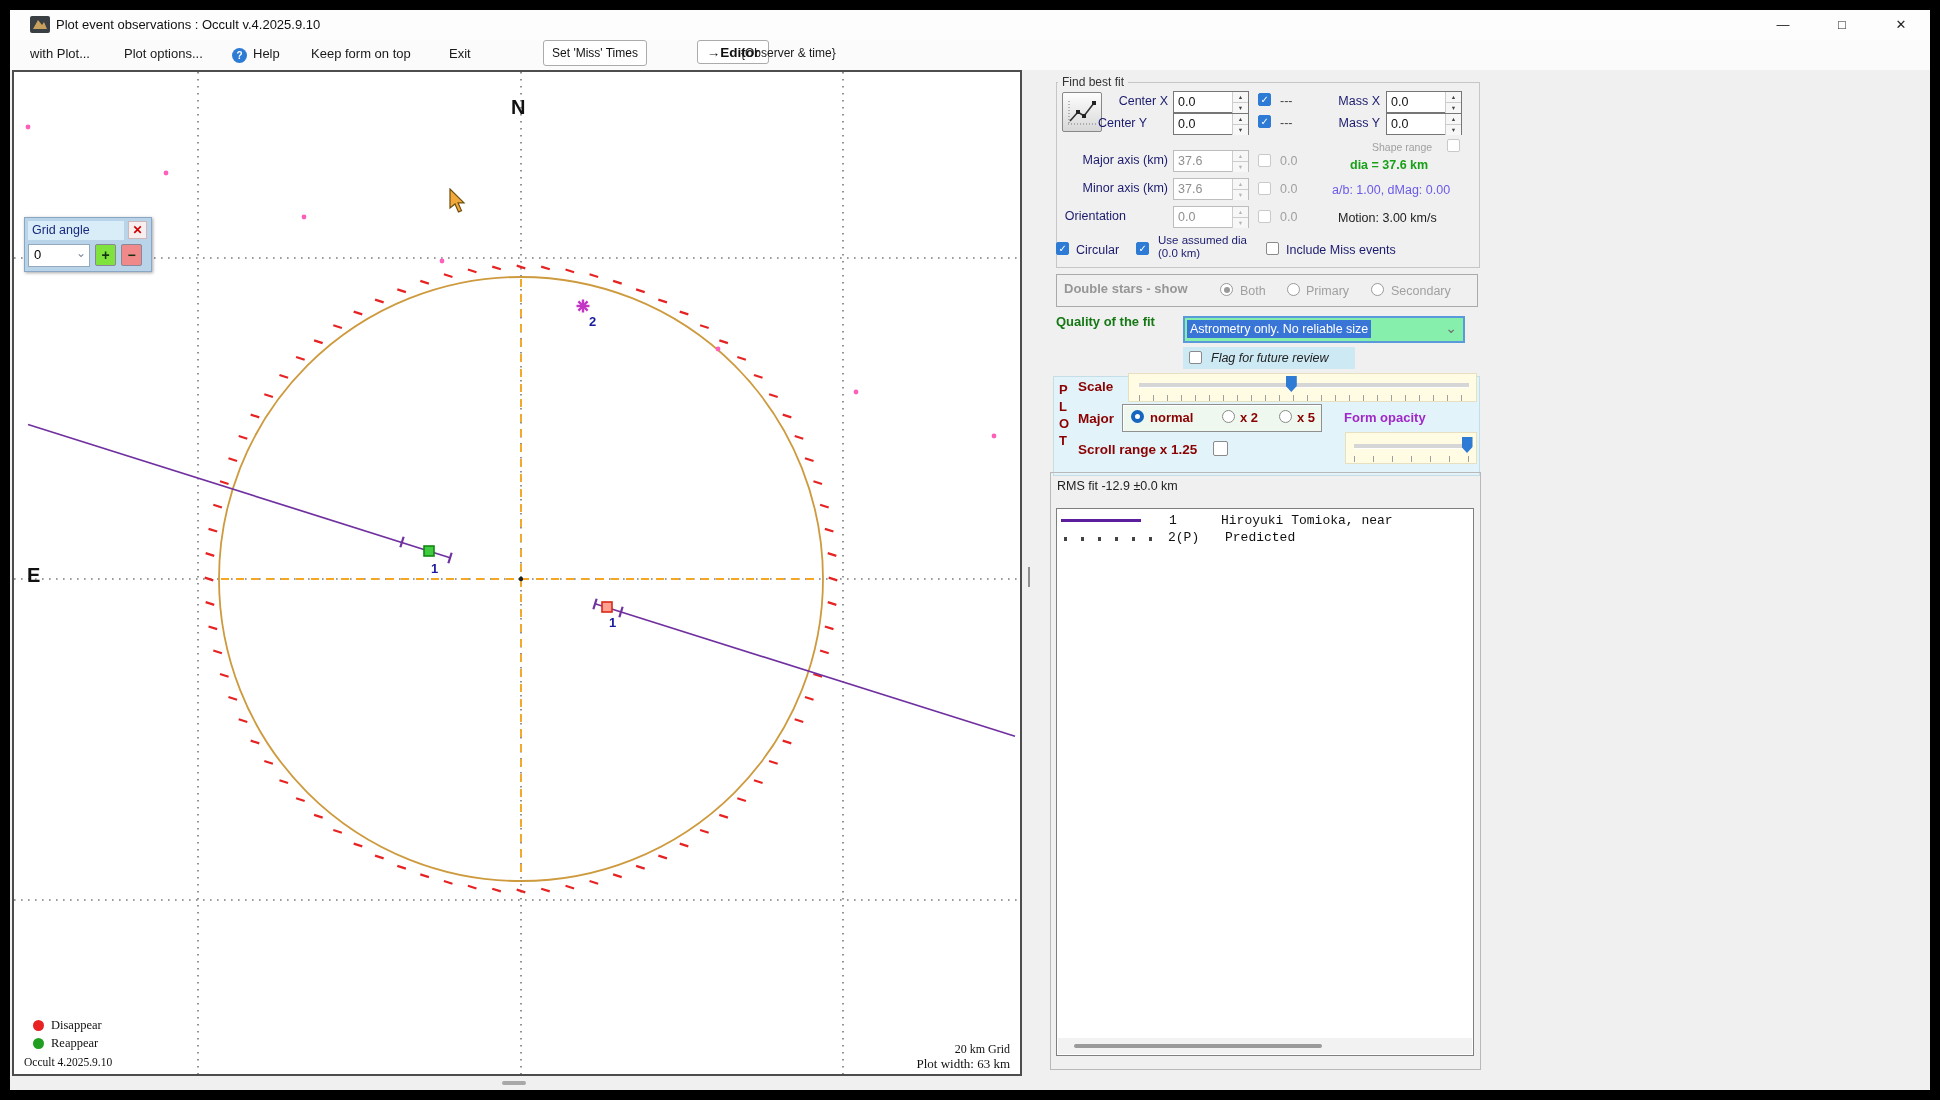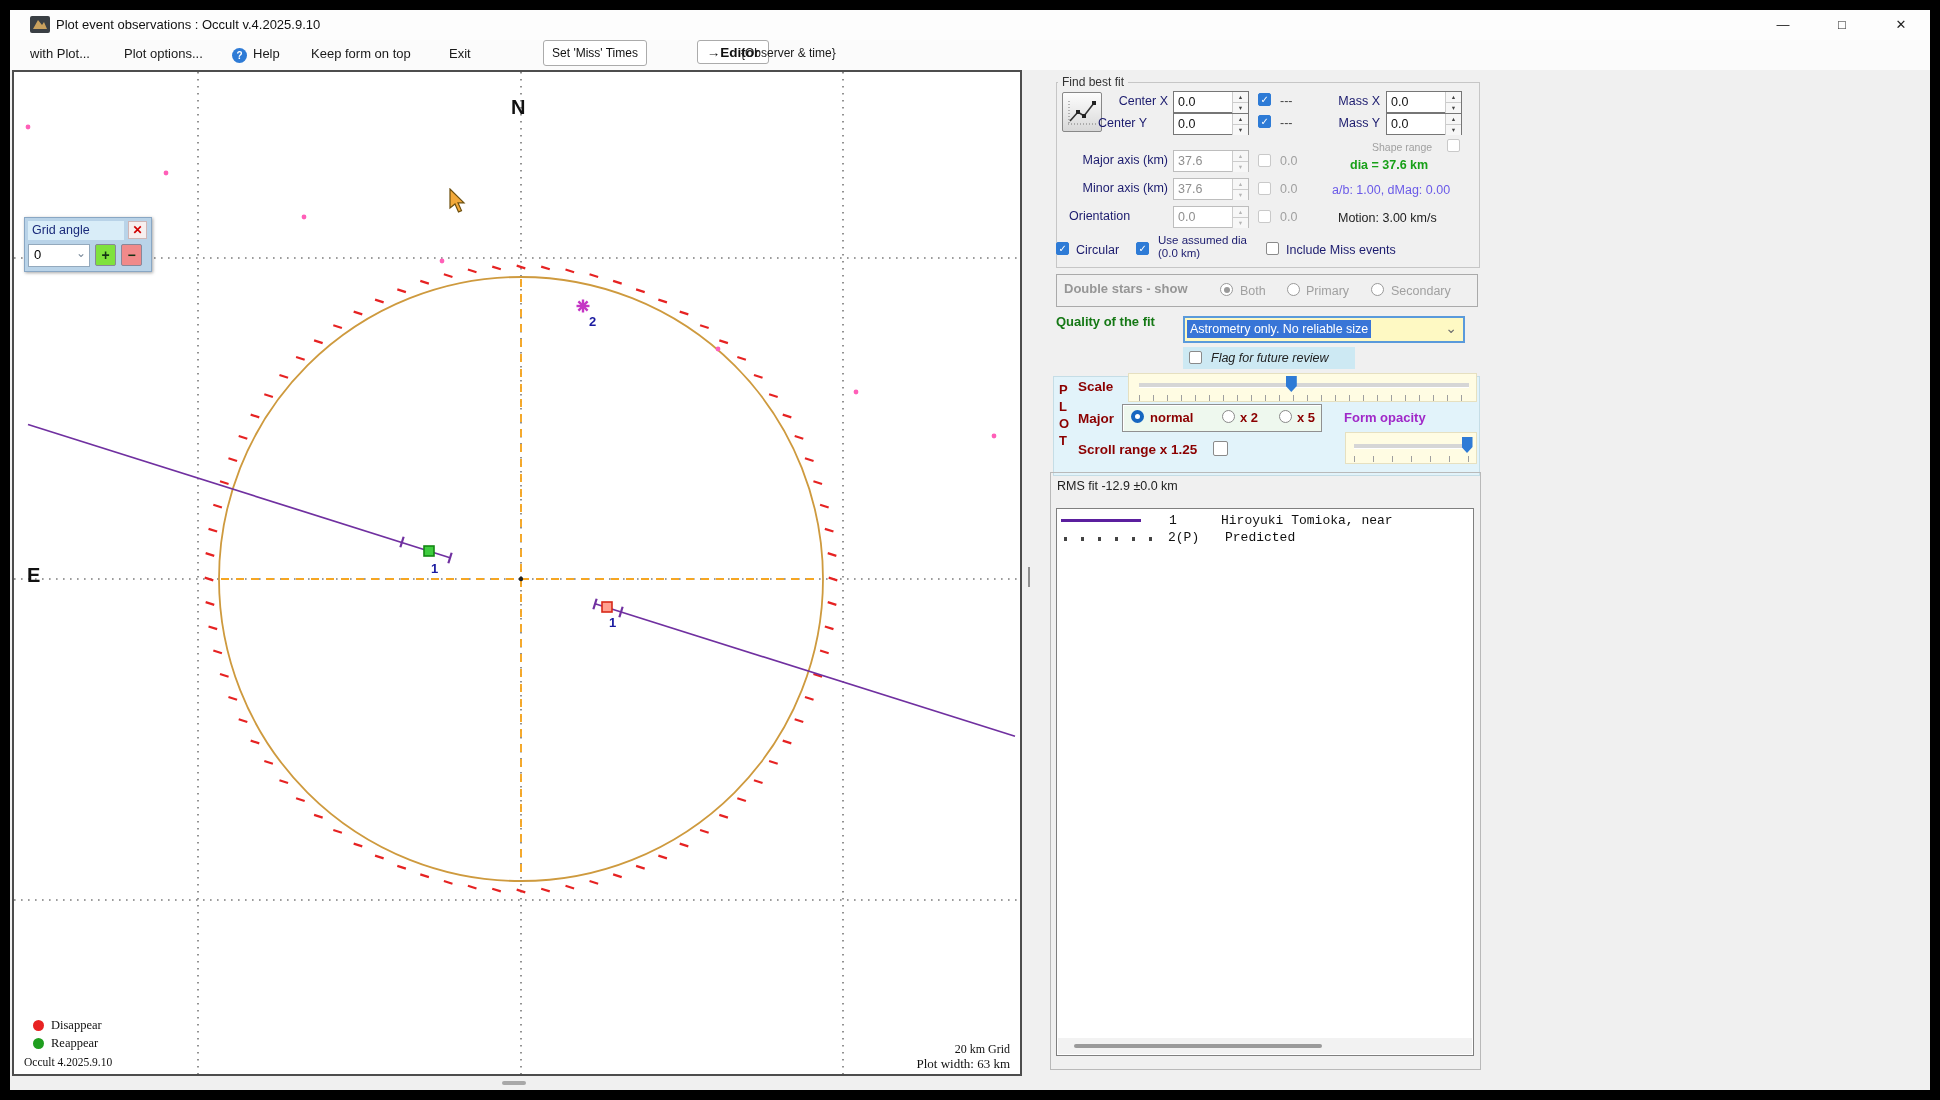--- a/index.html
+++ b/index.html
@@ -57,21 +57,21 @@
   .cb.off.dis{border-color:#c9c9c9}
   .rad{position:absolute;width:13px;height:13px;border-radius:50%;border:1px solid #9a9a9a;background:#fff;box-sizing:border-box}
   .rad.sel::after{content:"";position:absolute;inset:2.5px;border-radius:50%;background:#9a9a9a}
   .rad.blue{border:4px solid #1666C0}
   .maroon{position:absolute;font-weight:bold;color:#8B0000;font-size:13px;white-space:nowrap}
   .slbox{position:absolute;background:#FFFCE3;border:1px solid #e6e0c0;box-sizing:border-box}
   .sltrack{position:absolute;height:4px;background:#d6d6d6;border-bottom:1px solid #fff}
   .slthumb{position:absolute;width:11px;height:16px;background:#2E7BD6;
     clip-path:polygon(0 0,100% 0,100% 62%,50% 100%,0 62%)}
   .slticks{position:absolute;height:6px;background:repeating-linear-gradient(90deg,#9f9f9f 0 1px,transparent 1px 14px)}
-  .qsel{position:absolute;left:1173px;top:306px;width:282px;height:27px;background:#fef9c3;border:2px solid #5a9adb;box-sizing:border-box}
+  .qsel{position:absolute;left:1173px;top:306px;width:282px;height:27px;background:#86efac;border:2px solid #5a9adb;box-sizing:border-box}
   .qhl{position:absolute;left:2px;top:2px;background:#3875D7;color:#fff;font-size:12.5px;padding:2px 3px;white-space:nowrap}
   .qchev{position:absolute;right:6px;top:2px;color:#707070;font-size:14px}
   #flagrow{position:absolute;left:1173px;top:337px;width:172px;height:22px;background:#cde9f3}
   .mono{font-family:"Liberation Mono","DejaVu Sans Mono",monospace;font-size:13px;color:#111;white-space:nowrap}
   #listbox{position:absolute;left:1046px;top:498px;width:418px;height:548px;background:#fff;border:1px solid #7f7f7f;box-sizing:border-box}
   .dotswatch{position:absolute;left:3px;top:28px;width:88px;height:4px;
     background:repeating-linear-gradient(90deg,#444 0 3px,transparent 3px 17px)}
   .hsb-track{position:absolute;left:1px;top:529px;width:414px;height:16px;background:#f2f2f2}
   .hsb-thumb{position:absolute;left:16px;top:6px;width:248px;height:4px;background:#9a9a9a;border-radius:2px}
 </style>
@@ -312,21 +312,21 @@
   <span class="navlab" style="left:1060px;top:171px;width:98px;text-align:right">Minor axis (km)</span>
   <div class="spin dis" style="left:1163px;top:168px;width:76px">
     <span class="v">37.6</span>
     <span class="sb">▲</span>
       <span class="sb d">▼</span>
   </div>
   <span class="cb off dis" style="left:1248px;top:172px"></span>
   <span class="graylab" style="left:1270px;top:172px">0.0</span>
   <span class="abs" style="left:1322px;top:173px;font-size:12.5px;color:#6A5AE8">a/b: 1.00, dMag: 0.00</span>
 
-  <span class="navlab" style="left:1059px;top:199px;width:98px;">Orientation</span>
+  <span class="navlab" style="left:1018px;top:199px;width:98px;text-align:right">Orientation</span>
   <div class="spin dis" style="left:1163px;top:196px;width:76px">
     <span class="v">0.0</span>
     <span class="sb">▲</span>
       <span class="sb d">▼</span>
   </div>
   <span class="cb off dis" style="left:1248px;top:200px"></span>
   <span class="graylab" style="left:1270px;top:200px">0.0</span>
   <span class="abs" style="left:1328px;top:201px;font-size:12.5px;color:#222">Motion: 3.00 km/s</span>
 
   <span class="cb on" style="left:1046px;top:232px"></span>

